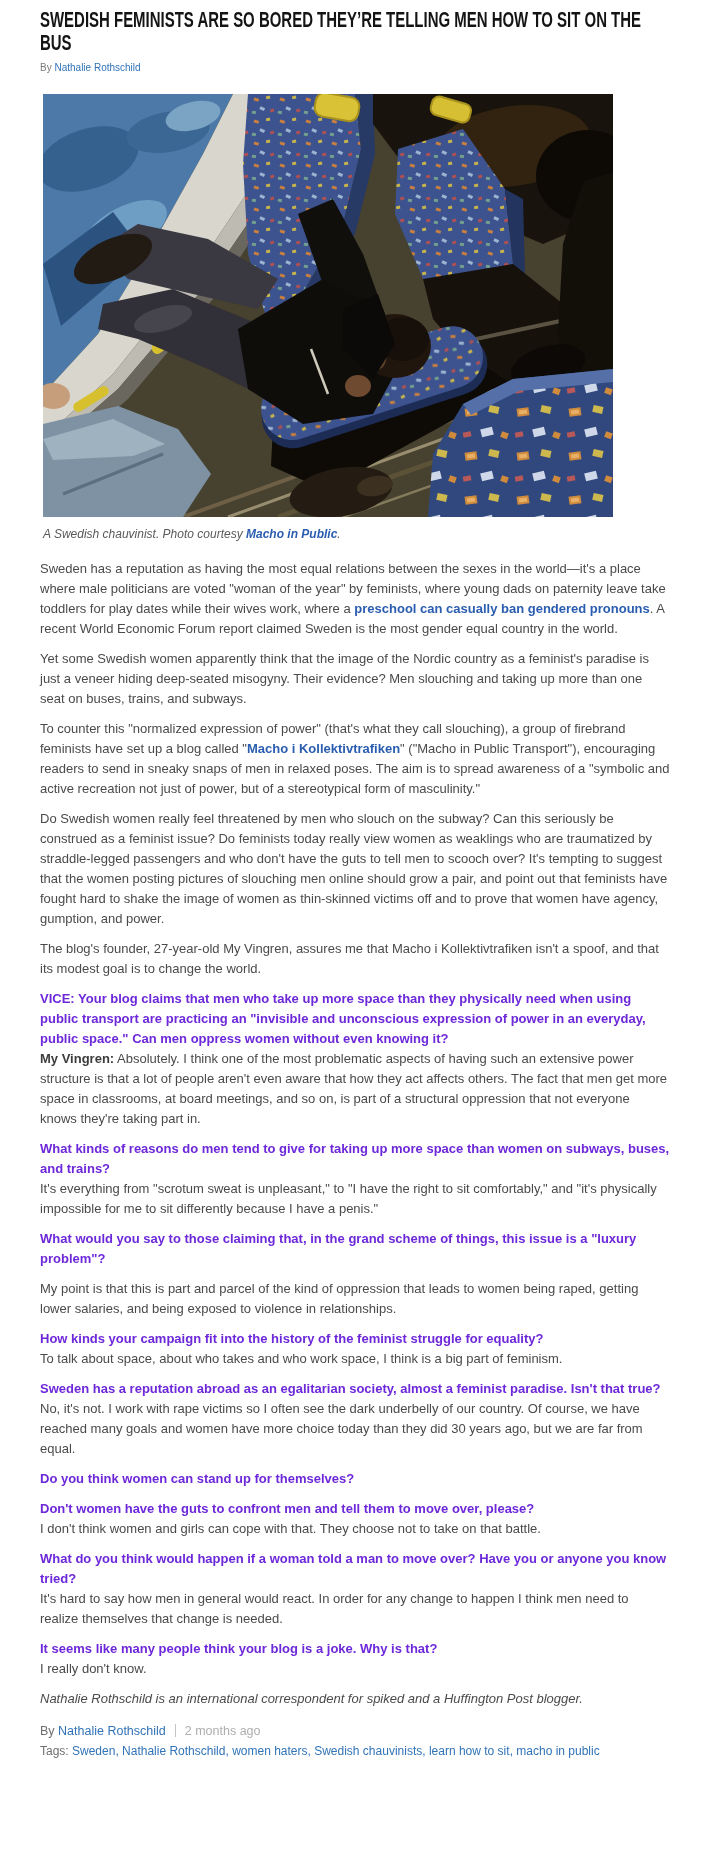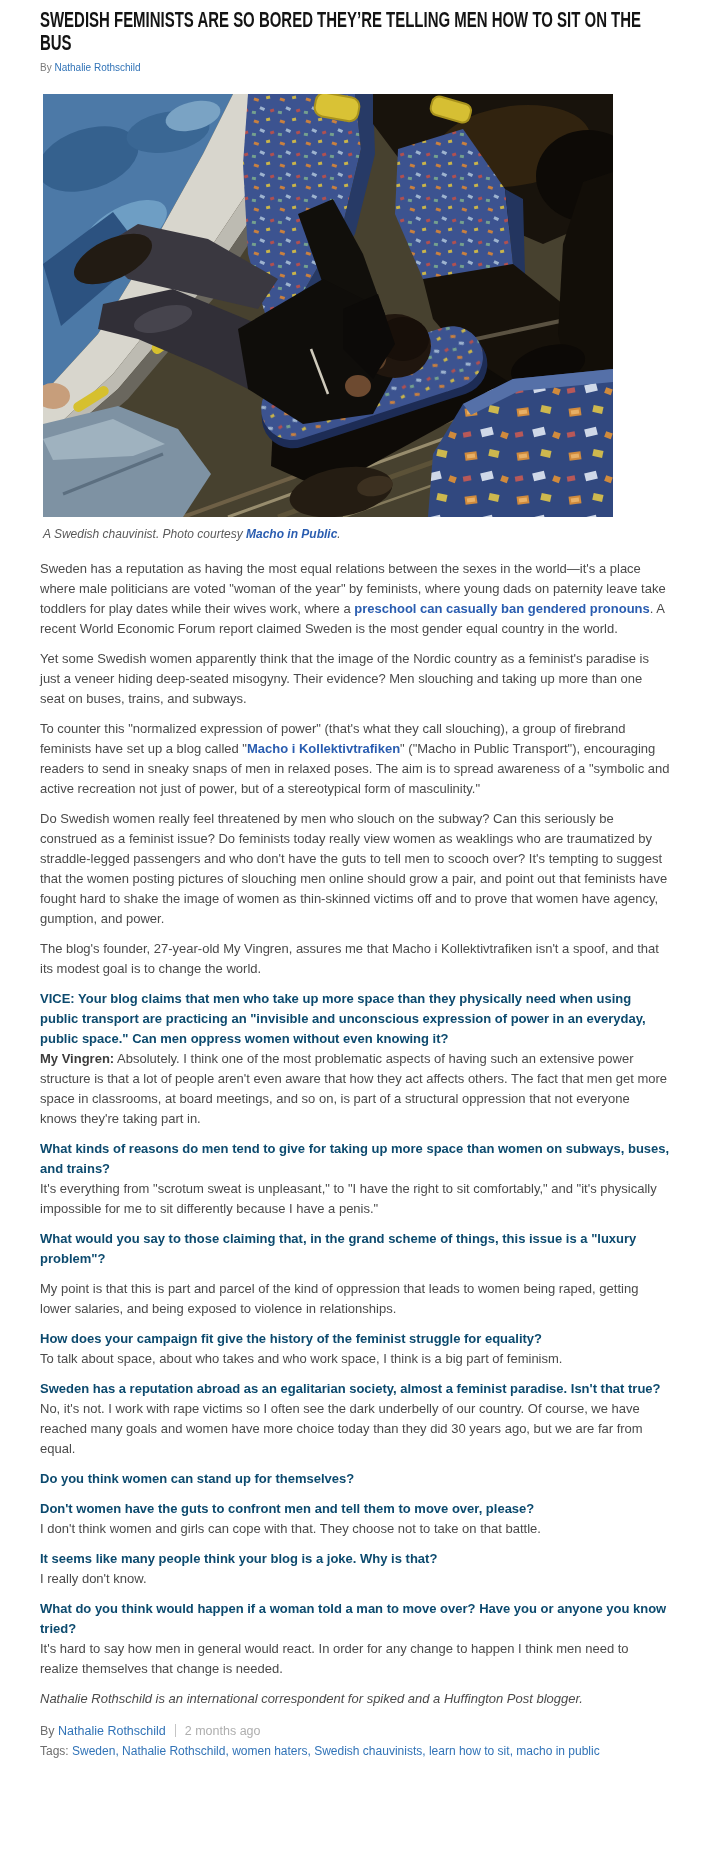--- a/index.html
+++ b/index.html
@@ -15,21 +15,21 @@
   .byline{margin-top:8px;font-size:10px;color:#7b7b7b;}
   a{cursor:pointer;}
   .byline a{color:#3173b7;text-decoration:none;}
   figure{margin:0;padding:3px;}
   .photo{margin-top:18px;display:block;}
   .caption{margin-top:10px;font-size:12px;font-style:italic;color:#595959;}
   .caption a{color:#2a5db0;font-weight:bold;text-decoration:none;}
   .body{margin-top:15px;width:630px;font-size:13px;line-height:20px;color:#4a4a4a;}
   .block{margin:0 0 10px 0;}
   .block p{margin:0;}
-  p.q{font-weight:bold;color:#0c4a6e;}
+  p.q{font-weight:bold;color:#6d28d9;}
   .b{font-weight:bold;color:#3c3c3c;margin-top:15px;}
   a.inline-link{color:#2a5db0;font-weight:bold;text-decoration:none;}
   p.bio{font-style:italic;}
   .footer{margin-top:15px;}
   .footer-byline{font-size:12.5px;color:#6e6e6e;}
   .footer-byline a{color:#3173b7;text-decoration:none;}
   .sep{display:inline-block;width:1px;height:13px;background:#c4c4c4;margin:0 9px;vertical-align:-2px;}
   .timestamp{color:#aeaeae;}
   .tags{margin-top:6px;font-size:12px;color:#6e6e6e;}
   .tags a{color:#3173b7;text-decoration:none;}
@@ -187,41 +187,41 @@
         <p class="q"><span>What kinds of reasons do men tend to give for taking up more space than women on subways, buses, and trains?</span></p>
         <p class="a"><span>It's everything from "scrotum sweat is unpleasant," to "I have the right to sit comfortably," and "it's physically impossible for me to sit differently because I have a penis."</span></p>
       </div>
       <div class="block">
         <p class="q"><span>What would you say to those claiming that, in the grand scheme of things, this issue is a "luxury problem"?</span></p>
       </div>
       <div class="block">
         <p class="p"><span>My point is that this is part and parcel of the kind of oppression that leads to women being raped, getting lower salaries, and being exposed to violence in relationships.</span></p>
       </div>
       <div class="block">
-        <p class="q"><span>How does your campaign fit give the history of the feminist struggle for equality?</span></p>
+        <p class="q"><span>How kinds your campaign fit into the history of the feminist struggle for equality?</span></p>
         <p class="a"><span>To talk about space, about who takes and who work space, I think is a big part of feminism.</span></p>
       </div>
       <div class="block">
         <p class="q"><span>Sweden has a reputation abroad as an egalitarian society, almost a feminist paradise. Isn't that true?</span></p>
         <p class="a"><span>No, it's not. I work with rape victims so I often see the dark underbelly of our country. Of course, we have reached many goals and women have more choice today than they did 30 years ago, but we are far from equal.</span></p>
       </div>
       <div class="block">
         <p class="q"><span>Do you think women can stand up for themselves?</span></p>
       </div>
       <div class="block">
         <p class="q"><span>Don't women have the guts to confront men and tell them to move over, please?</span></p>
         <p class="a"><span>I don't think women and girls can cope with that. They choose not to take on that battle.</span></p>
       </div>
       <div class="block">
+        <p class="q"><span>What do you think would happen if a woman told a man to move over? Have you or anyone you know tried?</span></p>
+        <p class="a"><span>It's hard to say how men in general would react. In order for any change to happen I think men need to realize themselves that change is needed.</span></p>
+      </div>
+      <div class="block">
         <p class="q"><span>It seems like many people think your blog is a joke. Why is that?</span></p>
         <p class="a"><span>I really don't know.</span></p>
-      </div>
-      <div class="block">
-        <p class="q"><span>What do you think would happen if a woman told a man to move over? Have you or anyone you know tried?</span></p>
-        <p class="a"><span>It's hard to say how men in general would react. In order for any change to happen I think men need to realize themselves that change is needed.</span></p>
       </div>
       <div class="block">
         <p class="bio"><span>Nathalie Rothschild is an international correspondent for spiked and a Huffington Post blogger.</span></p>
       </div>
     </div>
 
   <div class="footer">
     <div class="footer-byline">
       <span>By </span><a href="#">Nathalie Rothschild</a><span class="sep"></span><span class="timestamp">2 months ago</span>
     </div>

